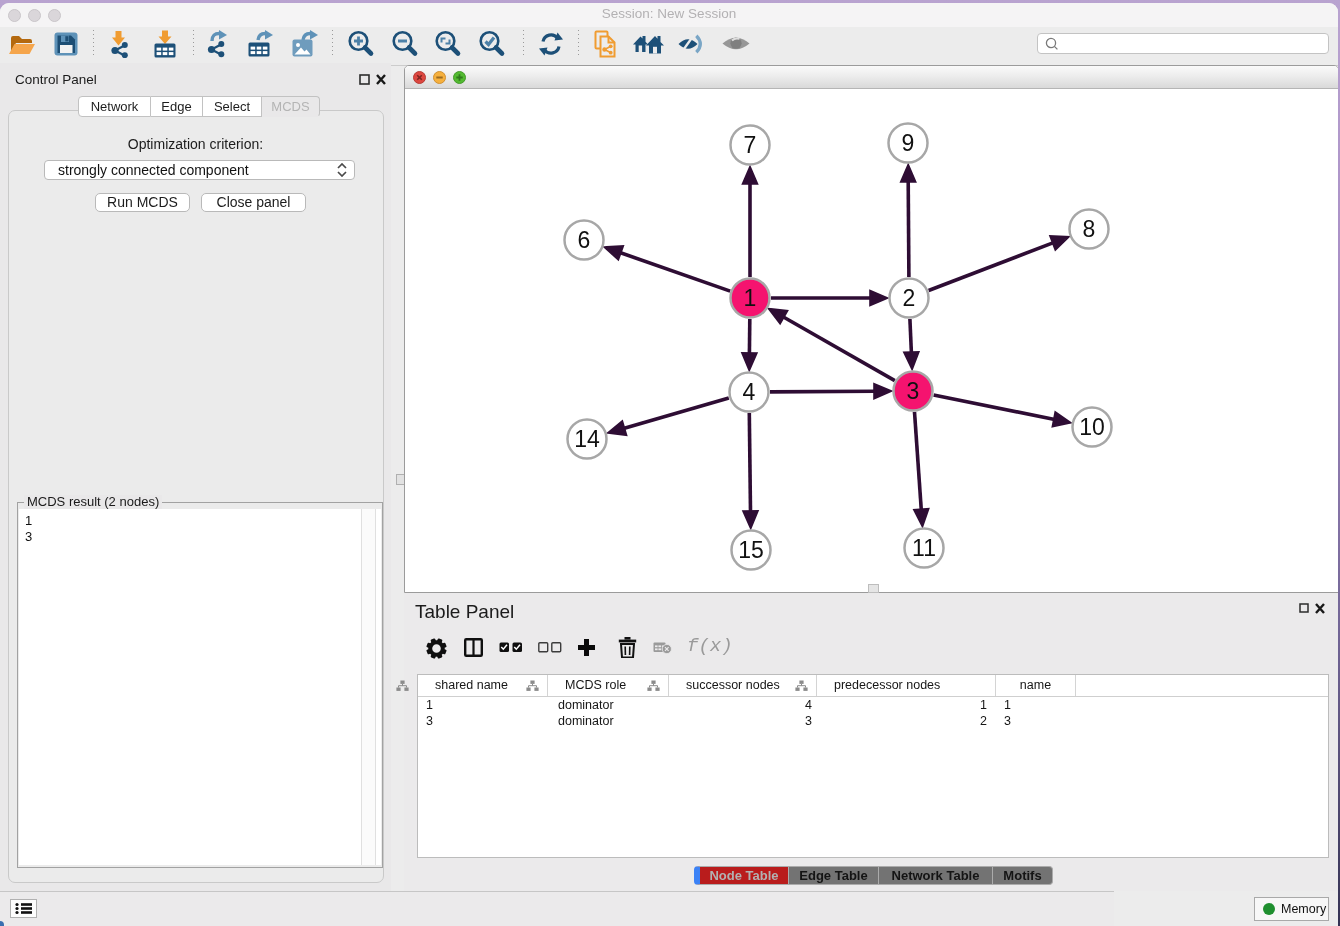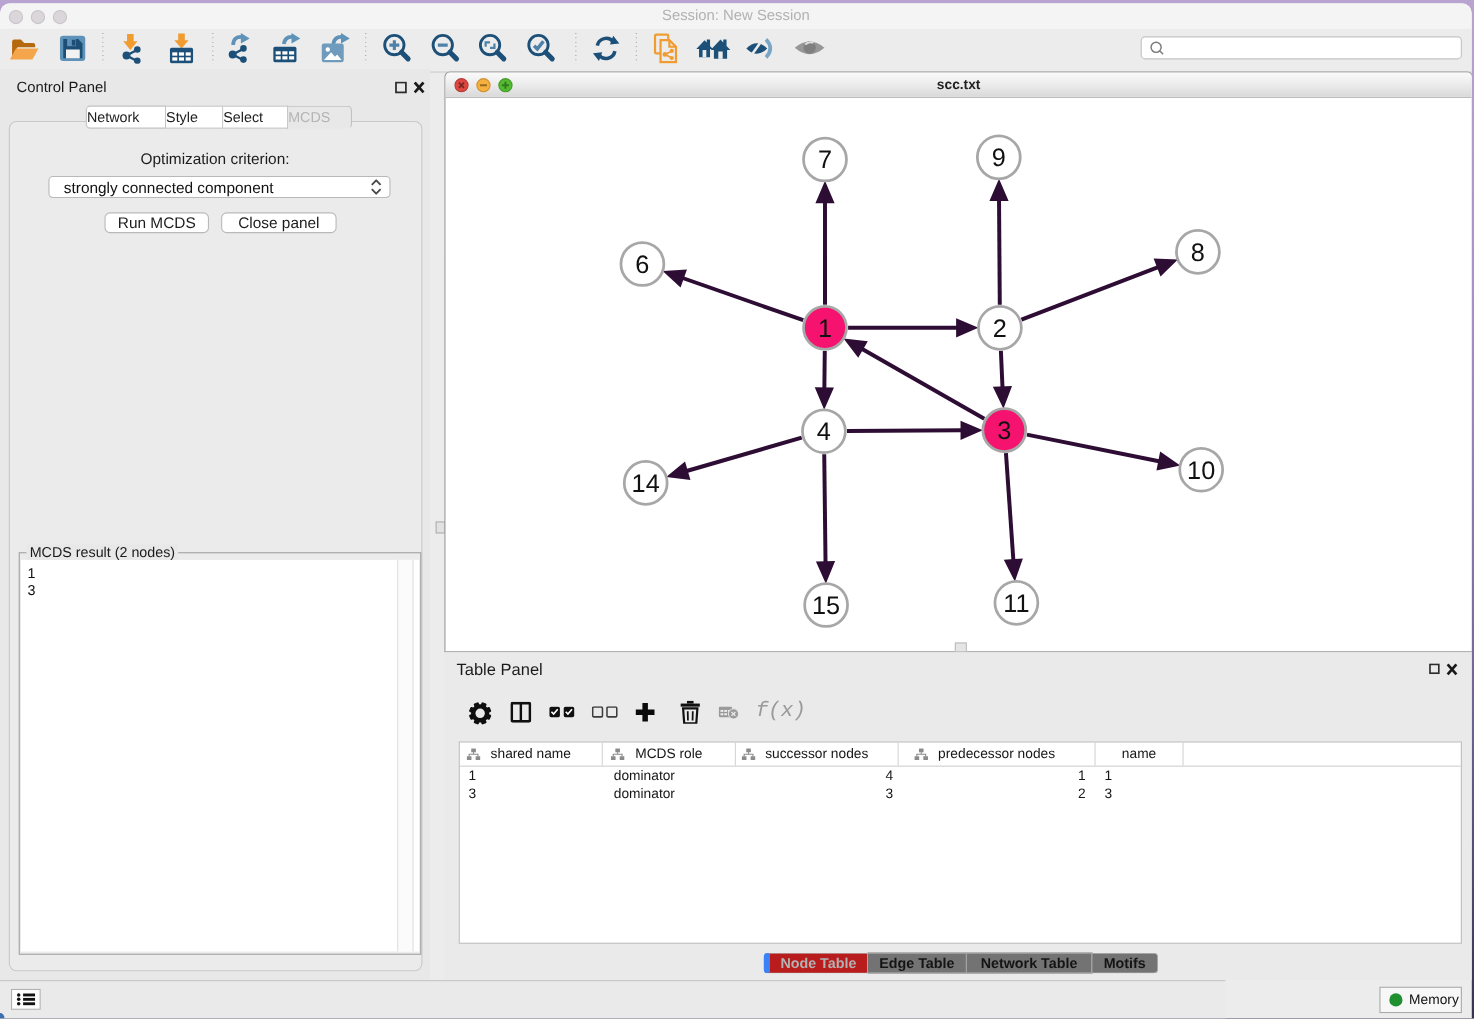--- a/index.html
+++ b/index.html
@@ -19,36 +19,36 @@
 .sep{position:absolute;top:3px;height:28px;width:1px;
  background-image:linear-gradient(#9a9a9a 28%,rgba(0,0,0,0) 0%);
  background-size:1px 4px;background-repeat:repeat-y}
 #search{position:absolute;left:1037px;top:6px;width:290px;height:19px;background:#fff;
  border:1px solid #c3c3c3;border-radius:4px}
 #leftpanel{position:absolute;left:0;top:60px;width:391px;height:828px;background:#e9e8e9}
 #lp-inner{position:absolute;left:8px;top:47px;width:374px;height:771px;background:#ebebeb;
  border:1px solid #c9c9c9;border-radius:7px}
 .tabs{position:absolute;display:flex;font-size:13px;color:#1d1d1d}
 .tab{background:#fff;border:1px solid #c2c2c2;border-left:none;height:19px;line-height:19px;
- }
+ text-align:center}
 .tab.first{border-left:1px solid #c2c2c2;border-radius:4px 0 0 4px}
 .tab.last{border-radius:0 4px 4px 0}
 .tab.dis{background:#e9e8e9;color:#b4b4b4;border-bottom-color:#e9e8e9}
 .btn{position:absolute;background:#ffffff;border:1px solid #b9b9b9;border-radius:5px;
  font-size:14px;color:#1c1c1c;text-align:center}
 #netwin{position:absolute;left:404px;top:62px;width:933px;height:526px;
  border:1px solid #9b9b9b;border-radius:5px 5px 0 0;background:#fff}
 #nettitle{position:absolute;left:0;top:0;width:100%;height:22px;border-radius:4px 4px 0 0;
  background:linear-gradient(180deg,#fafafa,#ededed 45%,#d9d9d9);border-bottom:1px solid #b5b5b5}
 #tablepanel{position:absolute;left:404px;top:590px;width:934px;height:298px;background:#ebeaeb}
 #dtable{position:absolute;left:13px;top:81px;width:910px;height:182px;background:#fff;
  border:1px solid #bcbcbc;font-size:12.5px;color:#161616}
 .hdrcell{position:absolute;top:0;height:21px;border-right:1px solid #d4d4d4;
  text-align:center;line-height:21px}
-.hi{display:flex;align-items:center;justify-content:center;gap:9px}
+.hi{display:flex;align-items:center;gap:26px}
 .hi svg{margin-left:-22px}
 .btabs{position:absolute;top:273px;display:flex;font-size:13px;color:#141414;font-weight:bold}
 .btab{background:#737373;border:1px solid #ababab;border-left:none;height:17px;line-height:17px;text-align:center}
 #statusbar{position:absolute;left:0;top:888px;width:1114px;height:35px;background:#ebeaeb;
  border-top:1px solid #c6c6c6}
 .ticon{position:absolute;top:0}
 </style></head>
 <body>
 <div id="app">
 <div id="titlebar">
@@ -192,21 +192,21 @@
 </div>
 <div id="leftpanel">
  <div class="abs" style="left:15px;top:9px;font-size:13.5px;color:#1b1b1b">Control Panel</div>
  <svg class="abs" style="left:359px;top:11px" width="30" height="12">
   <rect x="1" y="1" width="9" height="9" fill="none" stroke="#2c2c2c" stroke-width="1.6"></rect>
   <path d="M18 1 L26 10 M26 1 L18 10" stroke="#1a1a1a" stroke-width="2.4"></path>
       </svg>
  <div id="lp-inner"></div>
  <div class="tabs" style="left:78px;top:33px">
   <div class="tab first" style="width:71px">Network</div>
-  <div class="tab" style="width:51px">Style</div>
+  <div class="tab" style="width:51px">Edge</div>
   <div class="tab" style="width:58px">Select</div>
   <div class="tab last dis" style="width:57px">MCDS</div>
  </div>
  <div class="abs" style="left:0;top:73px;width:391px;text-align:center;font-size:14px;color:#1c1c1c">Optimization criterion:</div>
  <div class="abs" style="left:44px;top:97px;width:309px;height:18px;background:#fff;border:1px solid #b9b9b9;border-radius:4px">
    <div class="abs" style="left:13px;top:0px;font-size:14px;line-height:18px;color:#111">strongly connected component</div>
    <svg class="abs" style="right:6px;top:2px" width="12" height="14">
     <path d="M2 5 L6 1 L10 5" fill="none" stroke="#4a4a4a" stroke-width="1.7"></path>
     <path d="M2 9 L6 13 L10 9" fill="none" stroke="#4a4a4a" stroke-width="1.7"></path>
         </svg>
@@ -224,21 +224,20 @@
 <div id="netwin">
  <div id="nettitle">
   <svg class="abs" style="left:8px;top:4.5px" width="60" height="13">
    <circle cx="6.5" cy="6.5" r="6" fill="#dd4740" stroke="#b53c34"></circle>
    <circle cx="26.5" cy="6.5" r="6" fill="#f6b03d" stroke="#cf9032"></circle>
    <circle cx="46.5" cy="6.5" r="6" fill="#53ba31" stroke="#44992a"></circle>
    <path d="M4.2 4.2 L8.8 8.8 M8.8 4.2 L4.2 8.8" stroke="#7d2520" stroke-width="1.6"></path>
    <line x1="23.3" y1="6.5" x2="29.7" y2="6.5" stroke="#9a6a20" stroke-width="1.8"></line>
    <path d="M46.5 3.3 L46.5 9.7 M43.3 6.5 L49.7 6.5" stroke="#2f7a1c" stroke-width="1.8"></path>
   </svg>
-  <div class="abs" style="left:0;top:3.5px;width:100%;text-align:center;font-size:12.5px;font-weight:bold;color:#1f1f1f">scc.txt</div>
  </div>
 <svg width="932" height="503" style="position:absolute;left:0;top:21px">
         <g stroke="#2e0d34" stroke-width="3.6" fill="#2e0d34">
           <line x1="345.0" y1="190.0" x2="345.0" y2="96.0"></line>
           <polygon points="345.0,82.0 351.0,96.0 339.0,96.0"></polygon>
           <line x1="325.2" y1="204.1" x2="214.9" y2="165.5"></line>
           <polygon points="201.7,160.9 216.9,159.9 212.9,171.2"></polygon>
           <line x1="366.0" y1="211.0" x2="466.0" y2="211.0"></line>
           <polygon points="480.0,211.0 466.0,217.0 466.0,205.0"></polygon>
           <line x1="344.8" y1="232.0" x2="344.4" y2="267.0"></line>
@@ -283,21 +282,21 @@
         <circle cx="519" cy="461" r="19.5" fill="#ffffff" stroke="#a7a7a7" stroke-width="2.5"></circle>
         <text x="519" y="469" text-anchor="middle" font-size="23" fill="#111">11</text>
         <circle cx="182" cy="352" r="19.5" fill="#ffffff" stroke="#a7a7a7" stroke-width="2.5"></circle>
         <text x="182" y="360" text-anchor="middle" font-size="23" fill="#111">14</text>
         <circle cx="346" cy="463" r="19.5" fill="#ffffff" stroke="#a7a7a7" stroke-width="2.5"></circle>
         <text x="346" y="471" text-anchor="middle" font-size="23" fill="#111">15</text>
       </svg>
  <div class="abs" style="left:463px;top:518px;width:9px;height:7px;background:#e5e5e5;border:1px solid #bdbdbd"></div>
 </div>
 <div id="tablepanel">
- <div class="abs" style="left:11px;top:8px;font-size:15px;color:#1b1b1b">Table Panel</div>
+ <div class="abs" style="left:11px;top:8px;font-size:19px;color:#1b1b1b">Table Panel</div>
  <svg class="abs" style="left:895px;top:10px" width="30" height="12">
   <rect x="1" y="1" width="8" height="8" fill="none" stroke="#2c2c2c" stroke-width="1.5"></rect>
   <path d="M17 1 L25 10 M25 1 L17 10" stroke="#1a1a1a" stroke-width="2.4"></path>
       </svg>
 <svg class="abs" style="left:22px;top:45px" width="21" height="21" viewBox="0 0 21 21">
         <g fill="#0f0f0f" transform="translate(10.5,10.5)">
           <rect x="-2.4" y="-10.2" width="4.8" height="5" rx="1" transform="rotate(22.5 0 0)"></rect>
           <rect x="-2.4" y="-10.2" width="4.8" height="5" rx="1" transform="rotate(67.5 0 0)"></rect>
           <rect x="-2.4" y="-10.2" width="4.8" height="5" rx="1" transform="rotate(112.5 0 0)"></rect>
           <rect x="-2.4" y="-10.2" width="4.8" height="5" rx="1" transform="rotate(157.5 0 0)"></rect>

